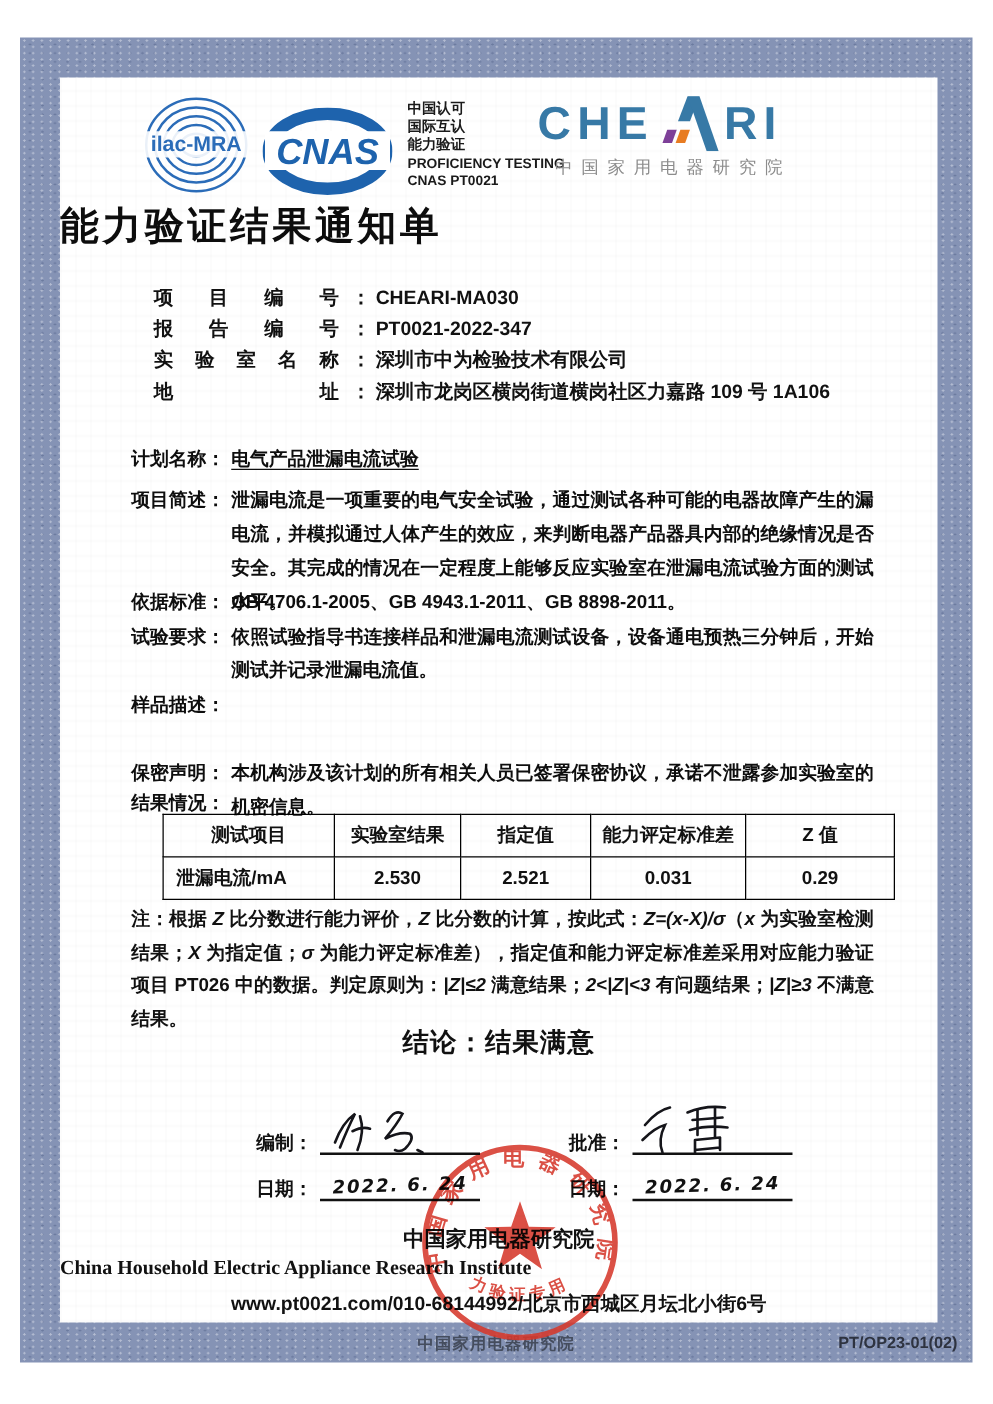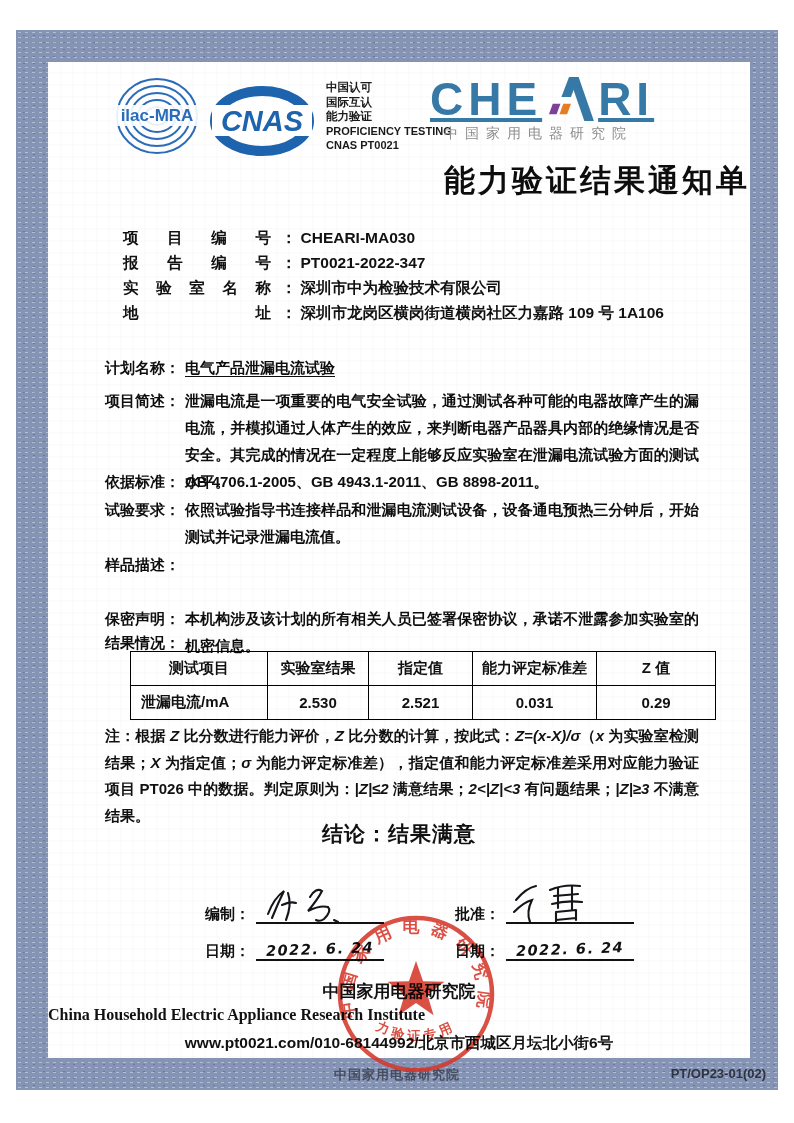--- a/index.html
+++ b/index.html
@@ -28,26 +28,26 @@
       repeating-linear-gradient(90deg, rgba(0,0,0,.025) 0 2px, transparent 2px 12px);
     background-size:36px 36px;
   }
 
   
   .ilac{position:absolute;left:66px;top:14px;width:86px;height:80px;}
   .cnas{position:absolute;left:162px;top:24px;width:104px;height:70px;}
   .acc-text{position:absolute;left:278px;top:18px;font-size:11.5px;line-height:14.5px;font-weight:700;color:#1a1a1a;}
   .acc-text .en{font-weight:700;font-size:11px;}
   .cheari{position:absolute;left:382px;top:14px;width:300px;text-align:left;}
-  .cheari-word{display:flex;align-items:flex-end;color:#3779a6;font-weight:700;font-size:46px;line-height:44px;letter-spacing:5px;text-decoration:underline;}
+  .cheari-word{display:flex;align-items:flex-end;color:#3779a6;font-weight:700;font-size:37px;line-height:44px;letter-spacing:5px;}
   .cheari-word .aglyph{margin:1px 2px 0 2px;}
   .cheari-sub{margin-top:4px;margin-left:14px;color:#8c8c8c;font-size:14px;letter-spacing:7px;font-weight:400;}
 
   
-  .doc-title{position:absolute;left:0;right:0;top:98px;text-align:right;
+  .doc-title{position:absolute;left:0;right:0;top:98px;text-align:left;
     font-size:31px;font-weight:700;letter-spacing:3px;color:#0d0d0d;}
 
   
   .inforow{position:absolute;left:75px;font-size:15.5px;font-weight:700;white-space:nowrap;}
   .flabel{display:inline-block;width:148px;text-align:justify;text-align-last:justify;vertical-align:bottom;}
   .fcolon{display:inline-block;margin:0 4px 0 10px;}
   .fvalue{display:inline-block;}
 
   
   .secrow{position:absolute;left:57px;width:594px;display:flex;font-size:15px;font-weight:700;line-height:27px;color:#0e0e0e;}

